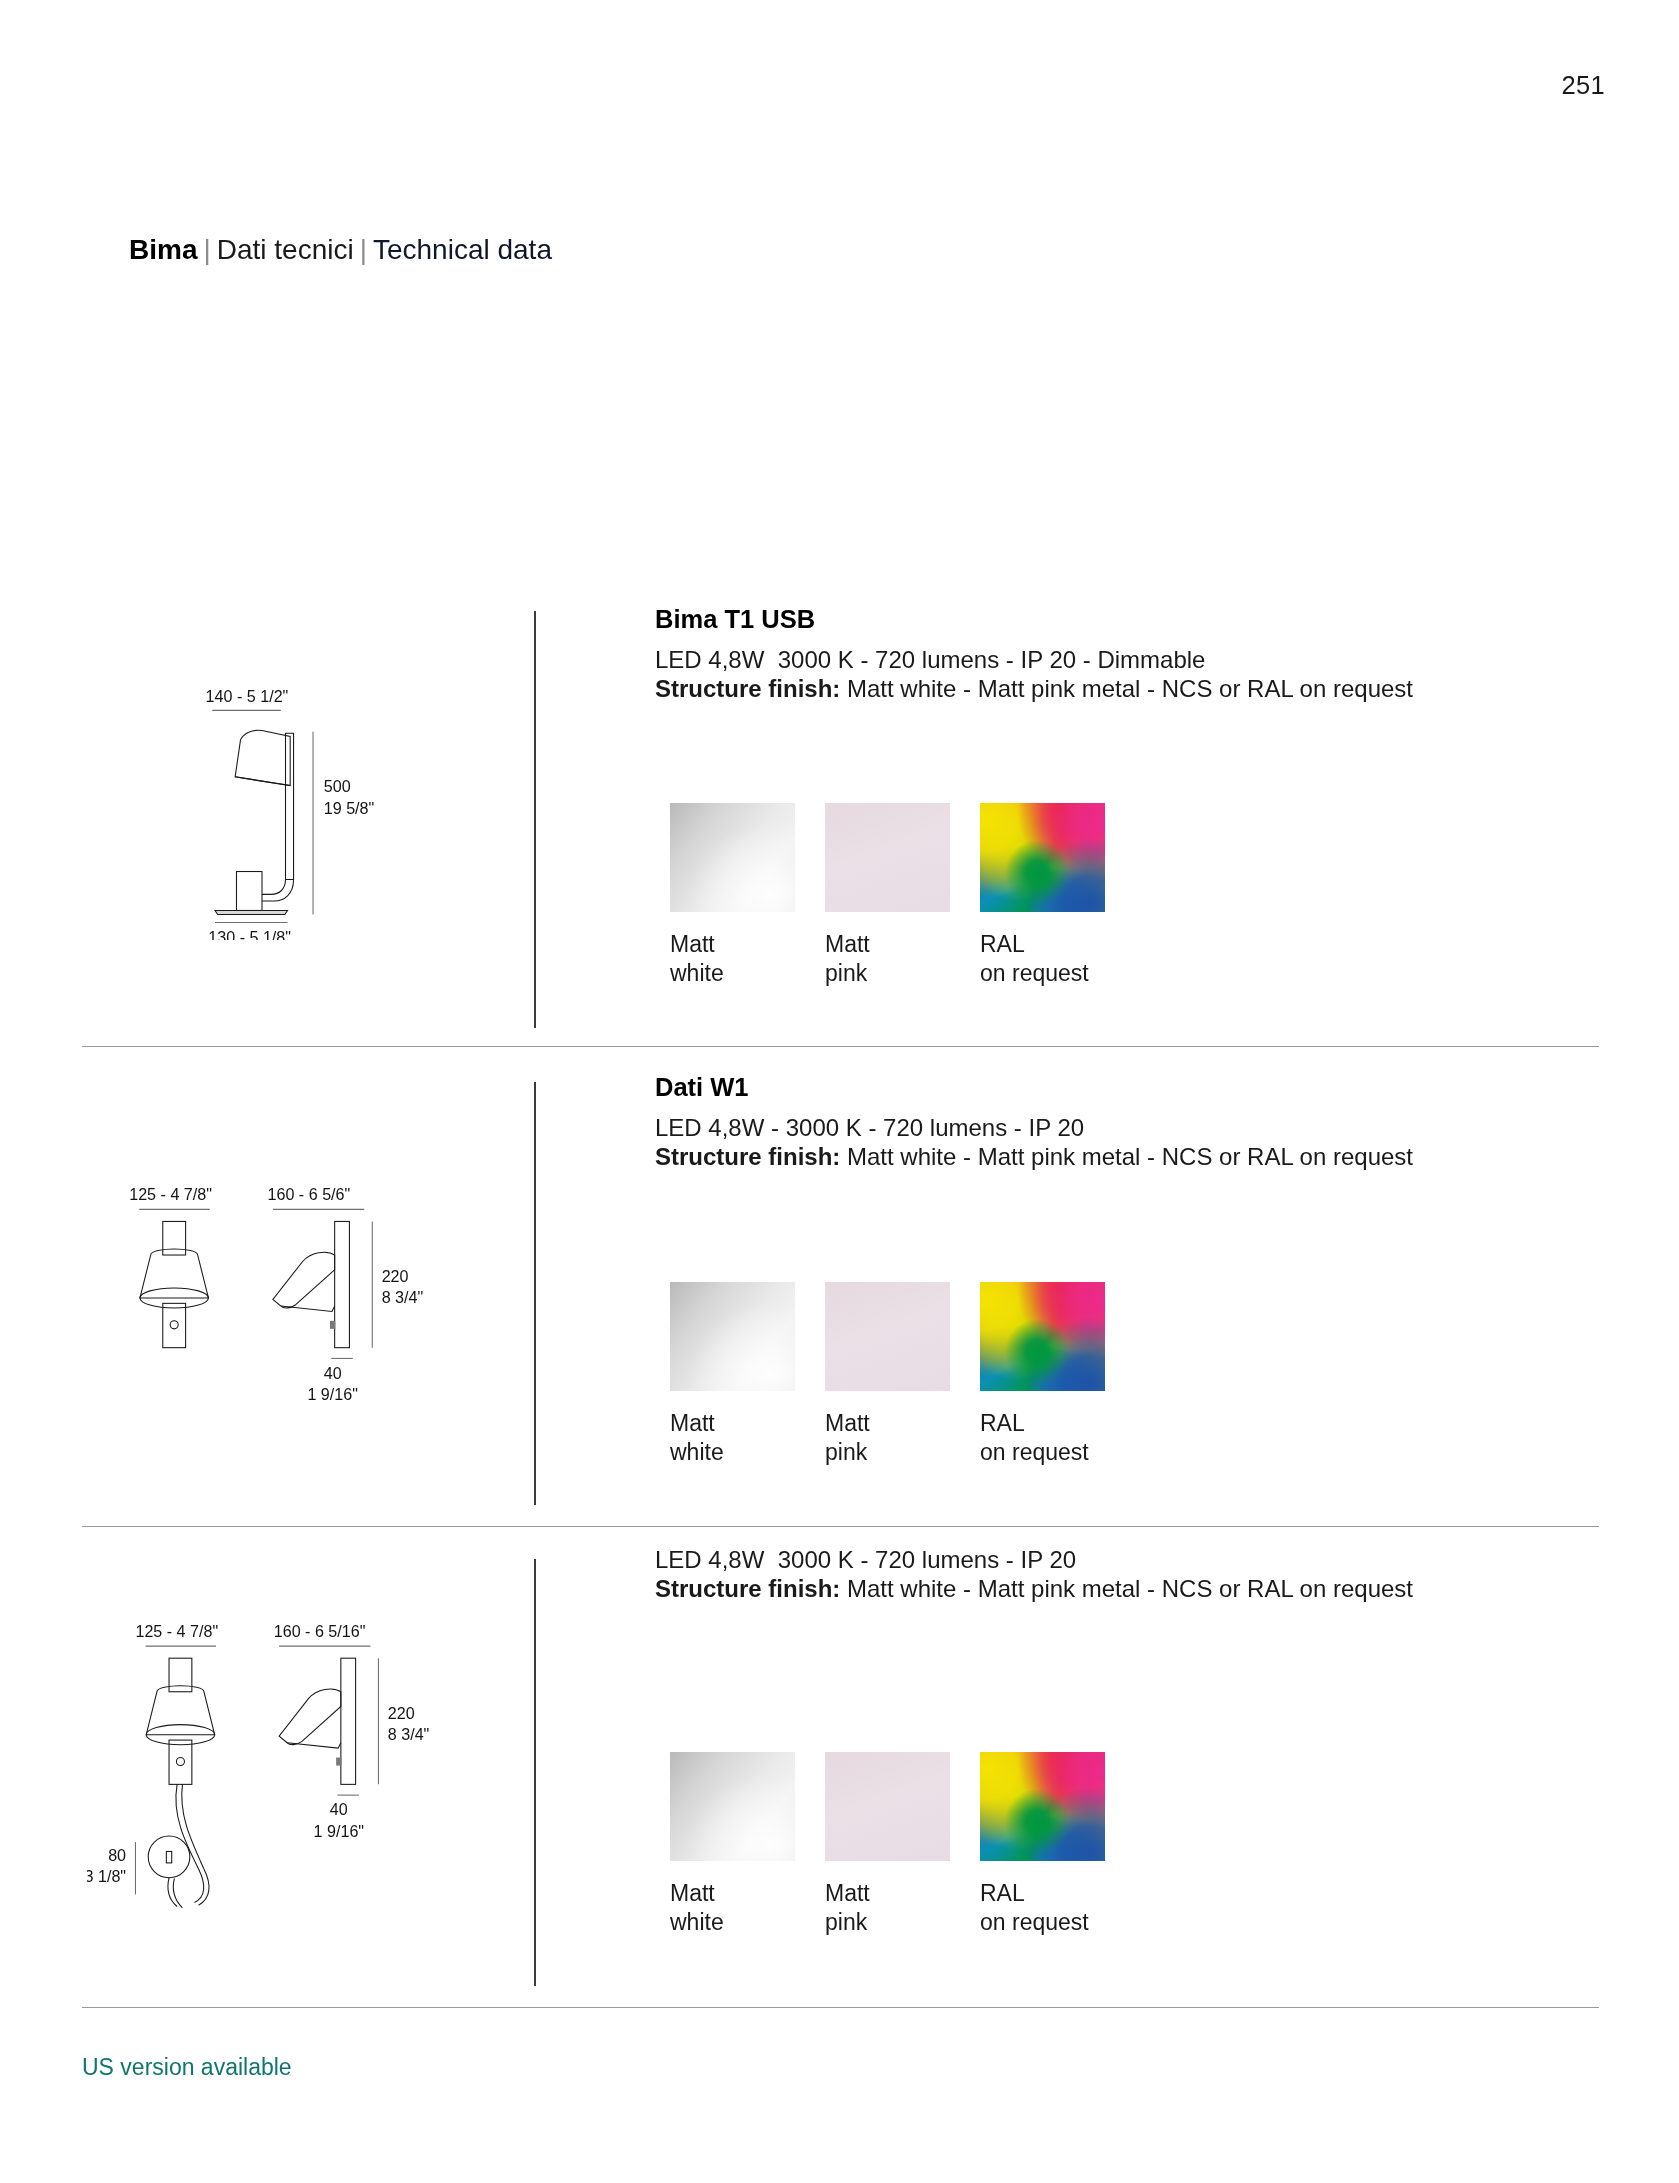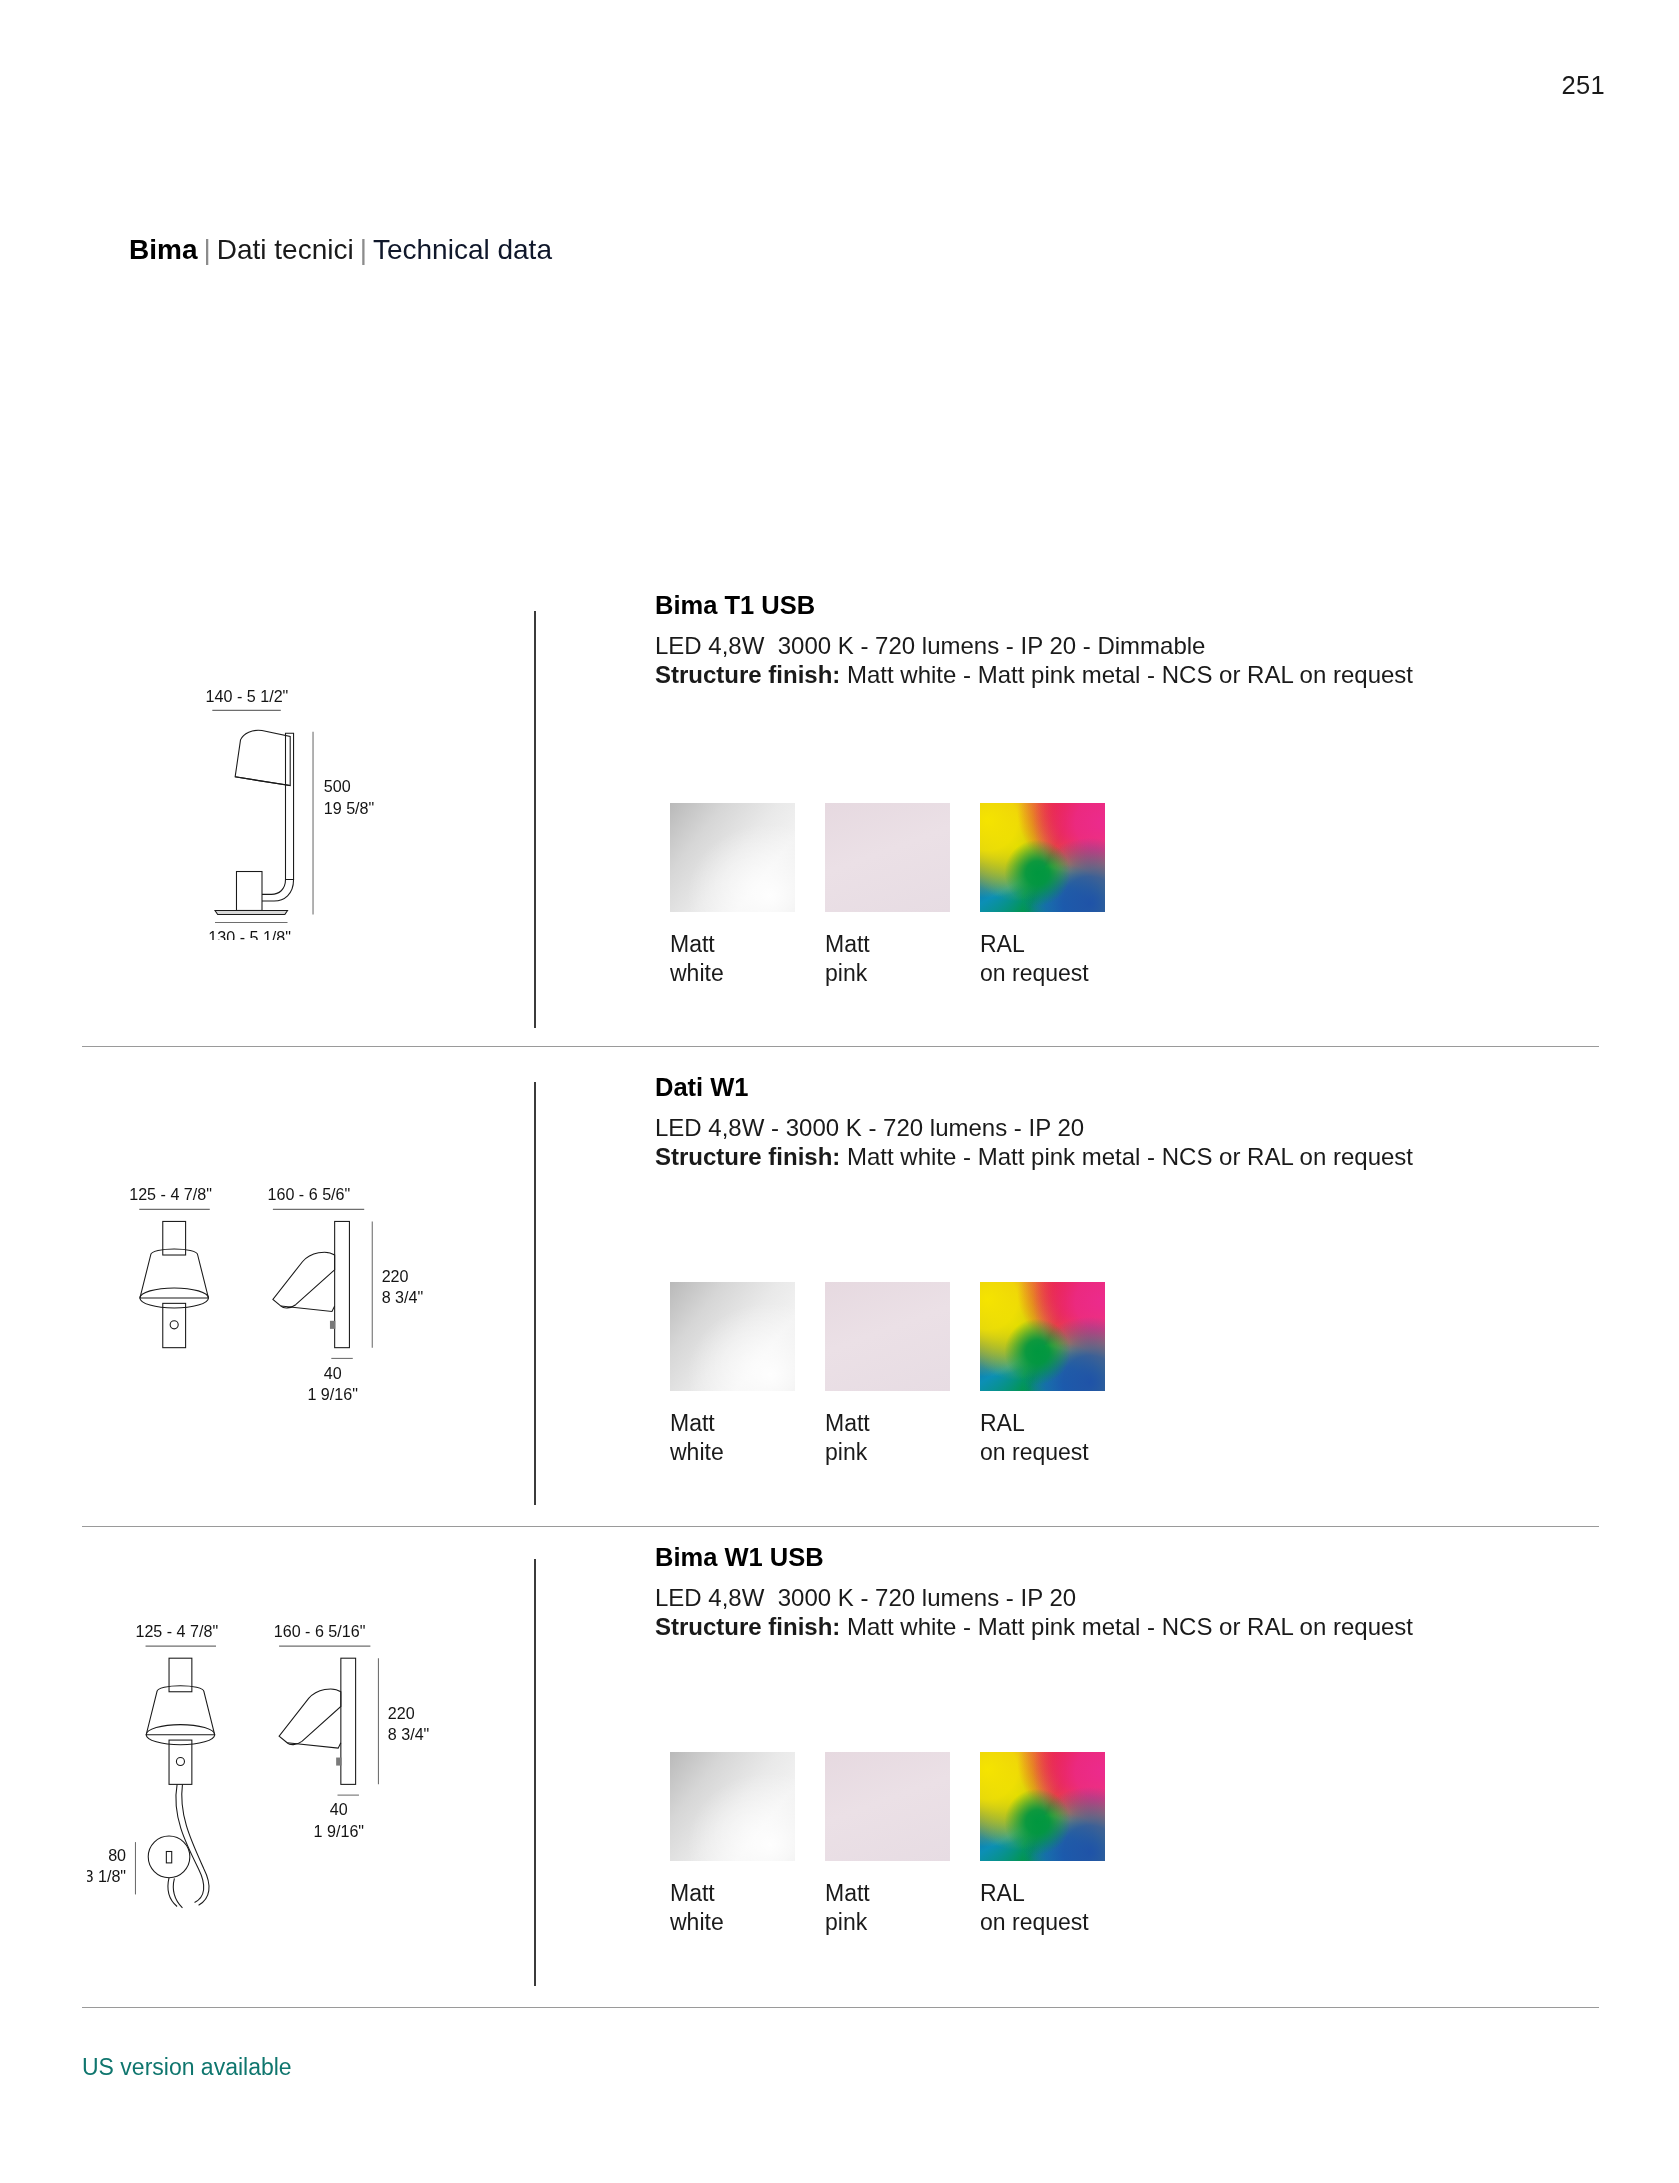--- a/index.html
+++ b/index.html
@@ -38,21 +38,21 @@
 
   .vline {
     position: absolute; width: 2px; background: #3b3b3b;
   }
   #vline-0 { left: 534px; top: 611px;  height: 417px; }
   #vline-1 { left: 534px; top: 1082px; height: 423px; }
   #vline-2 { left: 534px; top: 1559px; height: 427px; }
 
   
   .specs { position: absolute; left: 655px; }
-  #specs-0 { top: 593px; }
+  #specs-0 { top: 607px; }
   #specs-1 { top: 1075px; }
   #specs-2 { top: 1545px; }
 
   .prod-name {
     font-size: 25.5px; font-weight: bold; color: #000;
     line-height: 1.0; margin-bottom: 12px; white-space: pre;
   }
   .prod-line {
     font-size: 24px; color: #1a1a1a; line-height: 1.22;
     white-space: pre; font-weight: 400;
@@ -227,21 +227,20 @@
       </g>
       <text x="248" y="86" font-size="24">160 - 6 5/6"</text>
       <text x="418" y="208" font-size="24">220</text>
       <text x="418" y="240" font-size="24">8 3/4"</text>
       <text x="345" y="352" font-size="24" text-anchor="middle">40</text>
       <text x="345" y="384" font-size="24" text-anchor="middle">1 9/16"</text>
     </svg>
   </div>
 
   <div class="specs" id="specs-2">
-    <div class="prod-name">Bima W1 USB</div>
     <div class="prod-line">LED 4,8W  3000 K - 720 lumens - IP 20</div>
     <div class="prod-line"><b>Structure finish:</b><span> Matt white - Matt pink metal - NCS or RAL on request</span></div>
   </div>
 
   <div class="swatches" id="sw-2">
     <div class="swatch-cell">
       <div class="swatch-box sw-white"></div>
       <div class="swatch-label">Matt
 white</div>
     </div>

